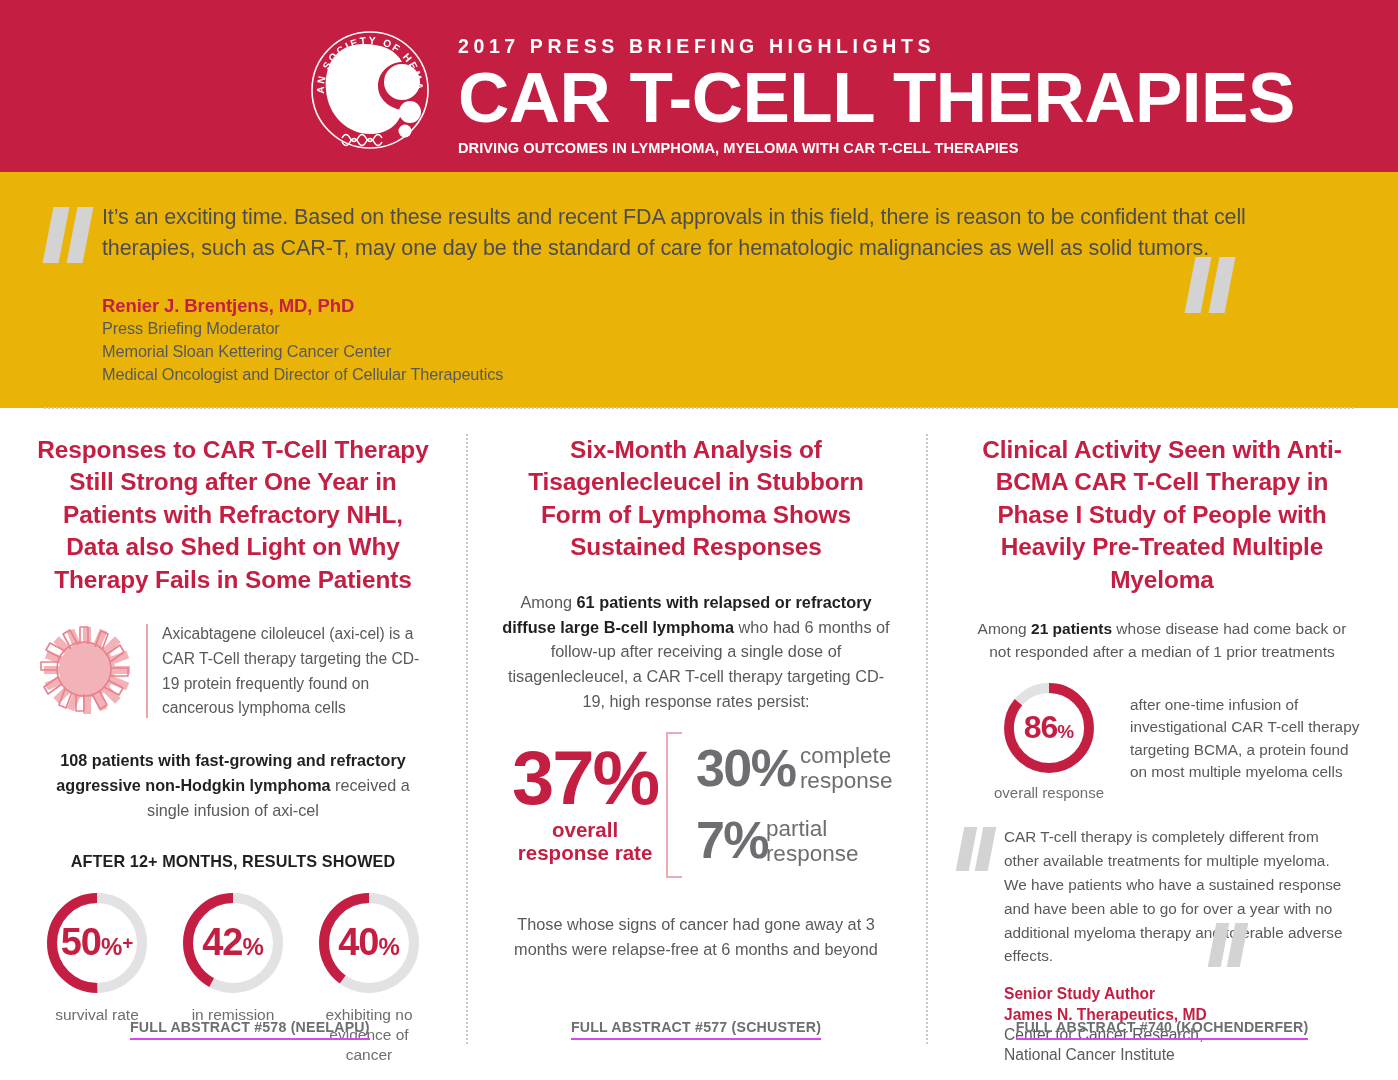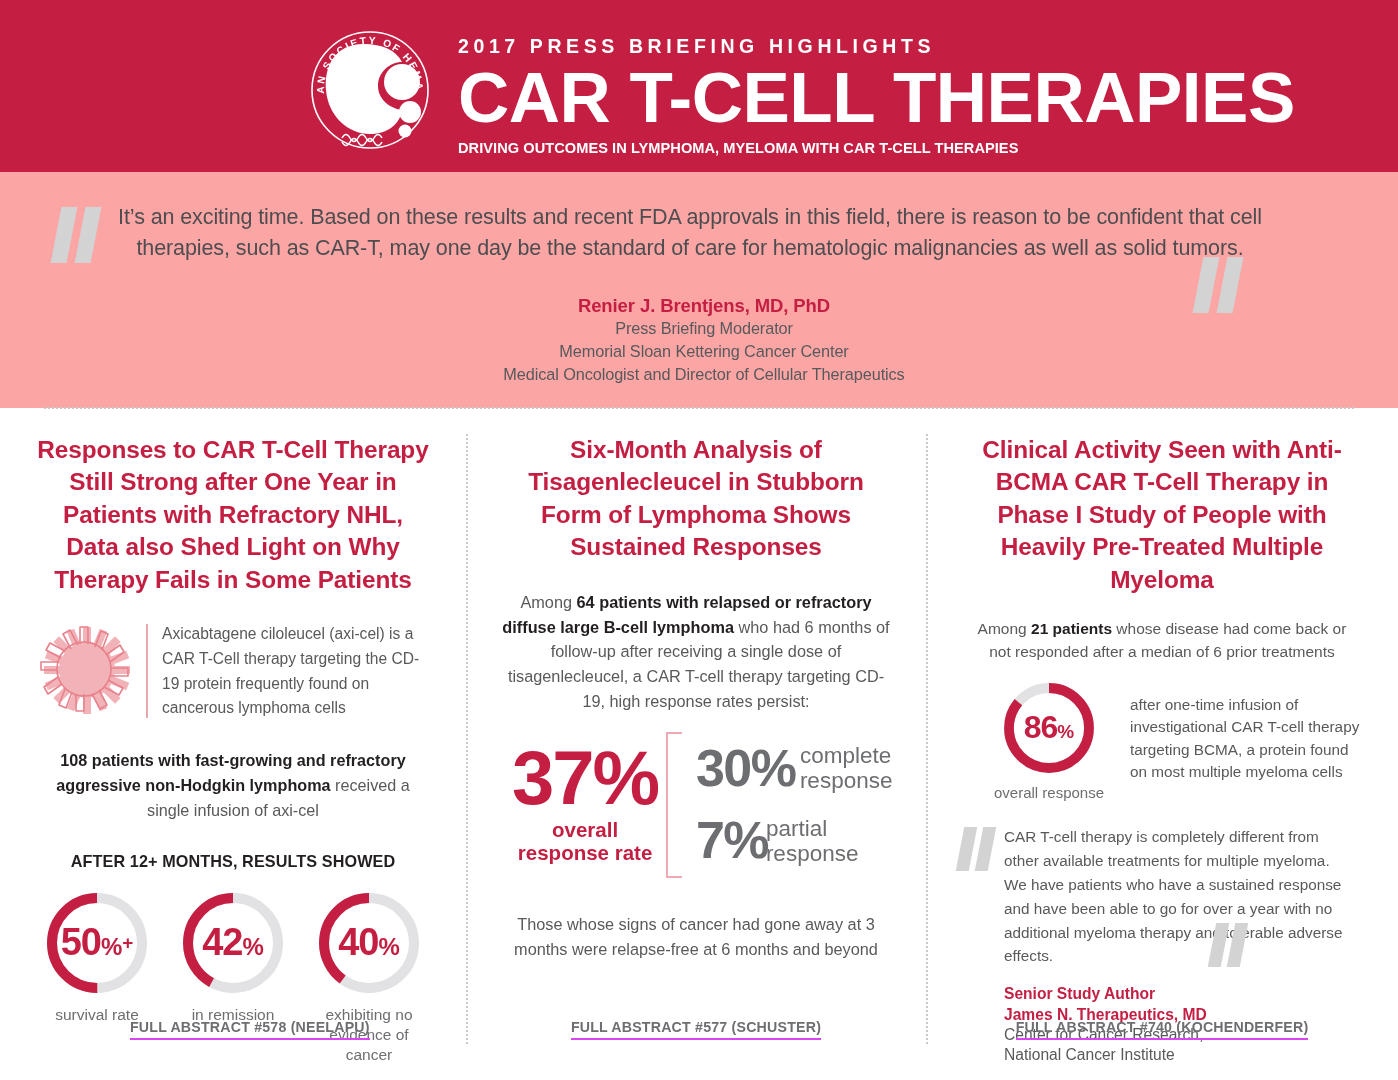--- a/index.html
+++ b/index.html
@@ -61,25 +61,24 @@
     color: #ffffff;
     font-size: 14.6px;
     font-weight: bold;
     letter-spacing: 0.05px;
     margin-top: 9px;
     white-space: nowrap;
   }
 
   
   .quote-band {
-    background: #fca5a5;
-    padding: 30px 0 36px 12px;
+    background: #eab308;
+    padding: 30px 0 36px 4px;
     position: relative;
     height: 236px;
-    text-align: center;
   }
   .quote-inner { position: relative; padding-left: 98px; padding-right: 100px; }
   .qmark {
     position: absolute;
     display: inline-block;
   }
   .qmark span {
     display: inline-block;
     width: 16px;
     height: 56px;
@@ -513,21 +512,21 @@
         </div>
         <div class="donut-cap">exhibiting no evidence of cancer</div>
       </div>
 
     </div>
   </div>
 
   <div class="col c2">
     <div class="col-title">Six-Month Analysis of Tisagenlecleucel in Stubborn Form of Lymphoma Shows Sustained Responses</div>
 
-    <div class="c2-lead"><span>Among </span><b>64 patients with relapsed or refractory diffuse large B-cell lymphoma</b><span> who had 6 months of follow-up after receiving a single dose of tisagenlecleucel, a CAR T-cell therapy targeting CD-19, high response rates persist:</span></div>
+    <div class="c2-lead"><span>Among </span><b>61 patients with relapsed or refractory diffuse large B-cell lymphoma</b><span> who had 6 months of follow-up after receiving a single dose of tisagenlecleucel, a CAR T-cell therapy targeting CD-19, high response rates persist:</span></div>
 
     <div class="resp-row">
       <div class="orr-block">
         <div class="orr-num">37%</div>
         <div class="orr-cap">overall response rate</div>
       </div>
       <div class="bracket"></div>
       <div class="sub-stats">
         <div class="sub-stat">
           <div class="ss-num">30%</div>
@@ -539,21 +538,21 @@
         </div>
       </div>
     </div>
 
     <div class="c2-foot">Those whose signs of cancer had gone away at 3 months were relapse-free at 6 months and beyond</div>
   </div>
 
   <div class="col c3">
     <div class="col-title">Clinical Activity Seen with Anti-BCMA CAR T-Cell Therapy in Phase I Study of People with Heavily Pre-Treated Multiple Myeloma</div>
 
-    <div class="c3-lead"><span>Among </span><b>21 patients</b><span> whose disease had come back or not responded after a median of 6 prior treatments</span></div>
+    <div class="c3-lead"><span>Among </span><b>21 patients</b><span> whose disease had come back or not responded after a median of 1 prior treatments</span></div>
 
     <div class="c3-donut-row">
       <div class="c3-donut-col">
         <div class="donut-holder" style="width:96px;height:96px;">
           <svg width="96" height="96" viewBox="0 0 108 108" aria-hidden="true">
             <circle cx="54" cy="54" r="45" fill="none" stroke="#e2e2e4" stroke-width="11"></circle>
             <circle cx="54" cy="54" r="45" fill="none" stroke="#C41F42" stroke-width="11" stroke-dasharray="243.2 39.6" stroke-dashoffset="0" transform="rotate(-90 54 54)"></circle>
           </svg>
           <div class="donut-val"><span class="dnum" style="font-size:32px">86</span><span class="dpct" style="font-size:19px">%</span></div>
         </div>

